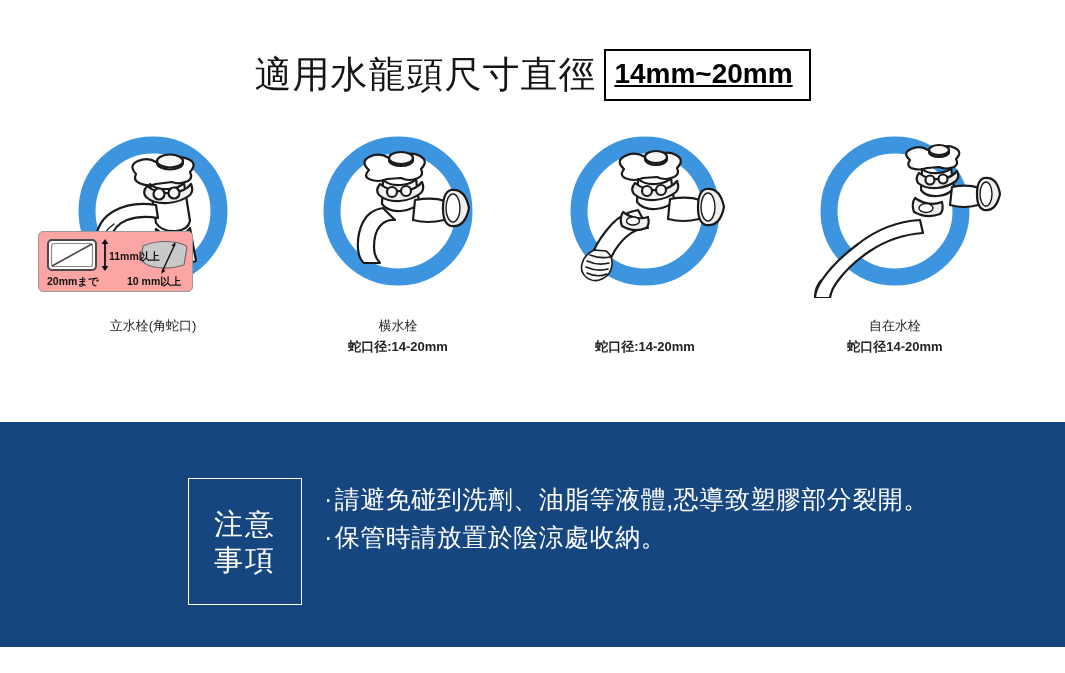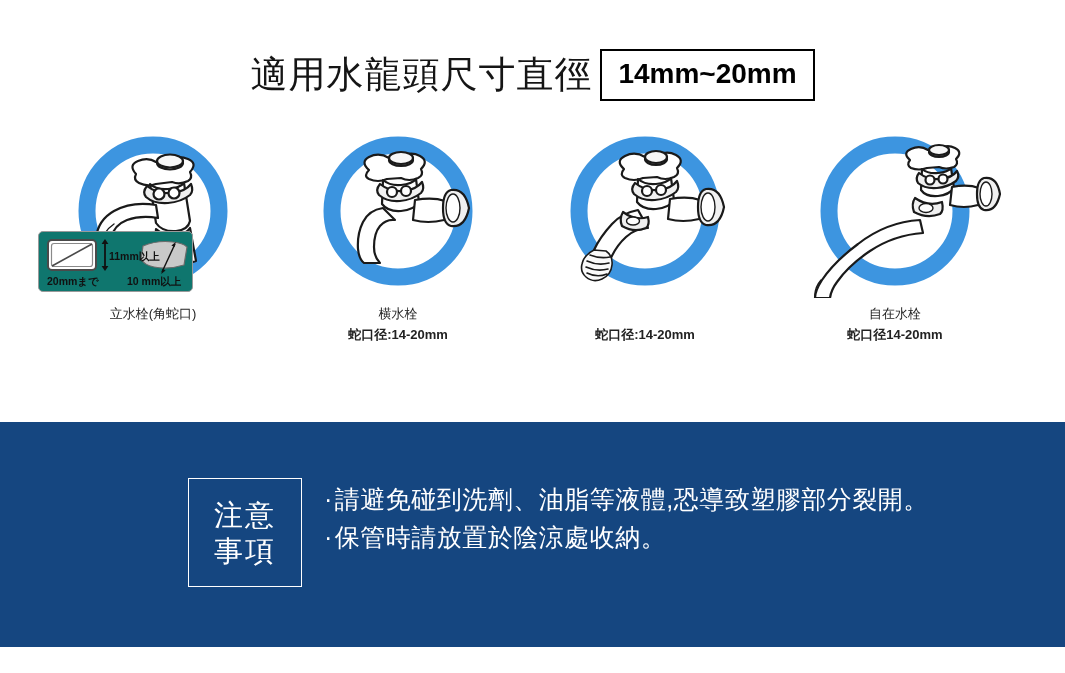--- a/index.html
+++ b/index.html
@@ -31,27 +31,28 @@
     font-size: 37px;
     letter-spacing: 1px;
     color: #151515;
     line-height: 1;
     white-space: nowrap;
     padding-bottom: 2px;
   }
   #size-box {
     margin-left: 8px;
     border: 2px solid #000000;
-    padding: 9px 16px 11px 16px;
+    padding: 9px 16px 11px 8px;
     font-size: 28px;
     font-weight: bold;
     letter-spacing: 0px;
     line-height: 1;
     white-space: nowrap;
     color: #000000;
+    text-decoration: underline;
   }
 
   
   #faucet-row {
     position: absolute;
     left: 0;
     top: 128px;
     width: 1065px;
     height: 225px;
   }
@@ -70,32 +71,33 @@
   }
   .caption {
     position: absolute;
     left: 0;
     width: 250px;
     text-align: center;
     font-size: 13px;
     color: #222222;
     line-height: 18px;
     white-space: nowrap;
+    margin-top: 12px;
   }
   .caption-name { top: 177px; }
   .caption-spec { top: 198px; font-weight: bold; }
 
   
   #detail-box {
     position: absolute;
     left: 10px;
     top: 103px;
     width: 155px;
     height: 61px;
-    background: #0f766e;
+    background: #fca5a5;
     border: 1px solid #9a9a9a;
     border-radius: 5px;
     box-sizing: border-box;
   }
 
   
   #notice-banner {
     position: absolute;
     left: 0;
     top: 422px;
@@ -106,21 +108,21 @@
   #notice-inner {
     position: absolute;
     left: 188px;
     top: 56px;
     display: flex;
     align-items: flex-start;
   }
   #notice-badge {
     border: 1px solid #ffffff;
     width: 114px;
-    height: 109px;
+    height: 127px;
     box-sizing: border-box;
     display: flex;
     flex-direction: column;
     align-items: center;
     justify-content: center;
     color: #ffffff;
     font-size: 29px;
     line-height: 36px;
     letter-spacing: 2px;
     flex: none;

